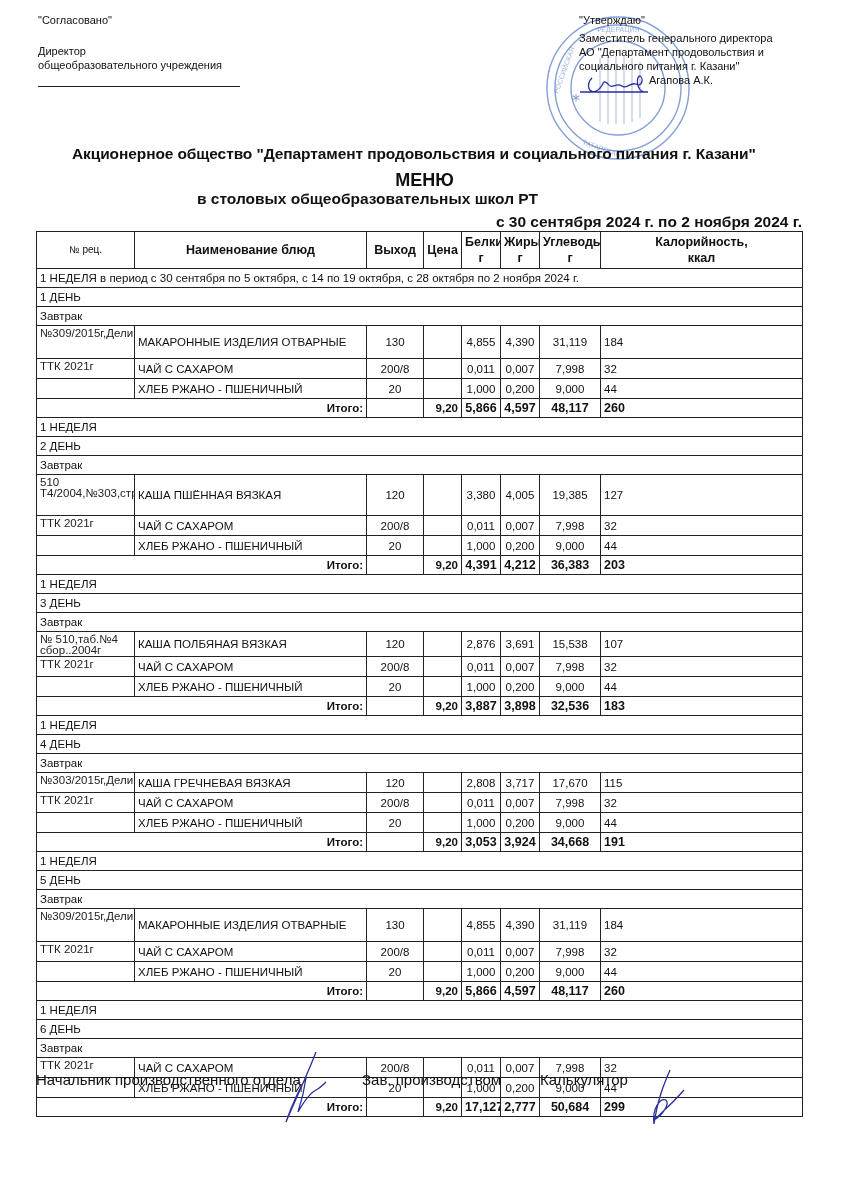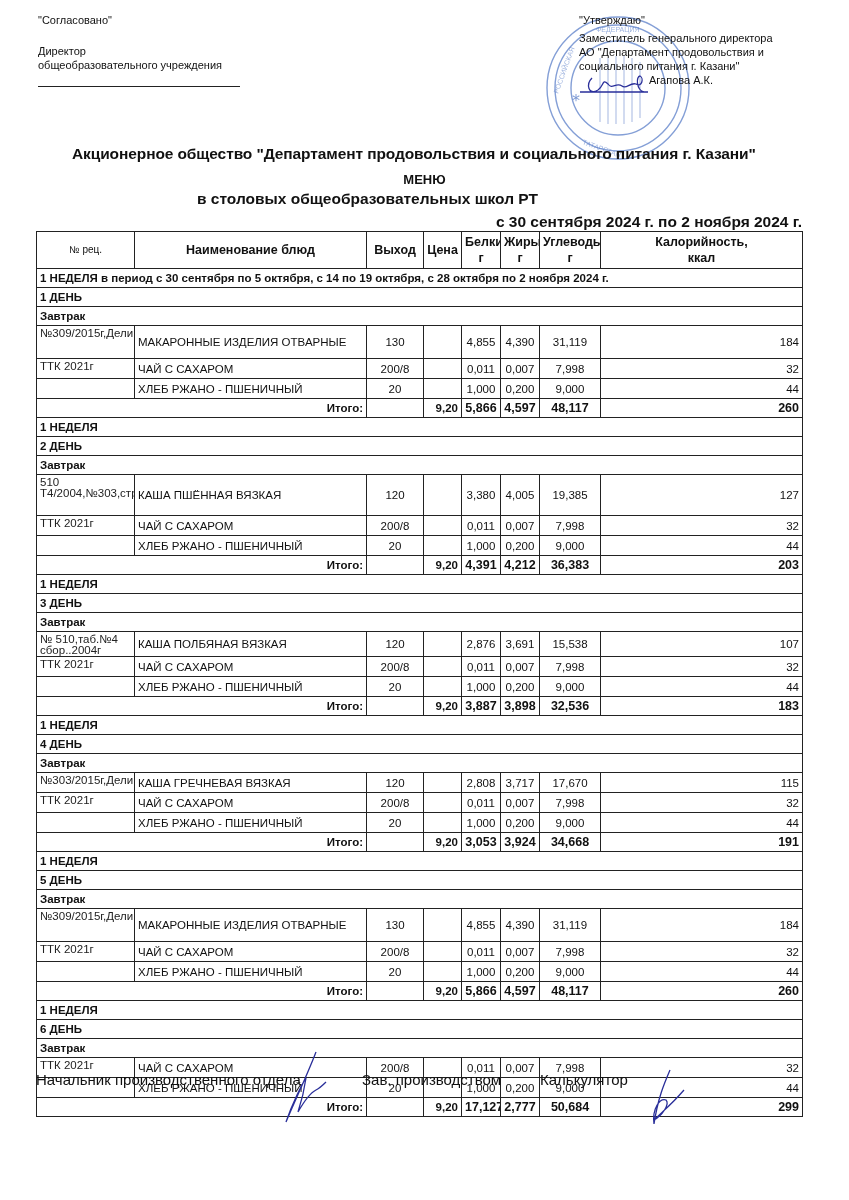--- a/index.html
+++ b/index.html
@@ -7,38 +7,38 @@
          font-family: "Liberation Sans", sans-serif; color: #111; }
   .abs { position: absolute; }
   .small { font-size: 11px; line-height: 14px; }
   .approve-left { left: 38px; top: 13px; }
   .approve-left .line { width: 202px; border-bottom: 1px solid #222; margin-top: 14px; }
   .approve-right { left: 579px; top: 13px; }
   .stamp { left: 544px; top: 14px; width: 148px; height: 148px; }
   .sig { pointer-events: none; }
   .titles { left: 0; width: 849px; top: 145px; text-align: center; font-weight: bold; }
   .titles .t1 { font-size: 15.5px; line-height: 18px; position:absolute; left:72px; top:0; white-space: nowrap; letter-spacing: -0.1px;}
-  .titles .t2 { font-size: 13px; line-height: 18px; position:absolute; left:0; width:849px; top:26px; }
+  .titles .t2 { font-size: 18px; line-height: 18px; position:absolute; left:0; width:849px; top:26px; }
   .titles .t3 { font-size: 15.5px; line-height: 18px; position:absolute; left:0; width:735px; top:45px; }
   .period { right: 47px; top: 213px; font-weight: bold; font-size: 15.5px; }
   table.menu { position: absolute; left: 36px; top: 231px; border-collapse: collapse;
                width: 766px; table-layout: fixed; }
   table.menu td, table.menu th { border: 1px solid #222; padding: 0 3px; font-size: 11.5px;
                overflow: hidden; white-space: nowrap; }
   table.menu th { font-weight: normal; font-size: 12.5px; line-height: 16px; height: 36px; text-align: center; }
   table.menu th.bold { font-weight: bold; }
   table.menu th.rec { font-size: 10px; }
-  .row-full td { font-weight: bold; font-size: 12.5px; height: 18px; padding-left: 2px; }
+  .row-full td { font-weight: normal; font-size: 12.5px; height: 18px; padding-left: 2px; }
   .row-item td { height: 17px; }
   .row-item.tall td { height: 30px; }
   .row-item.tall3 td { height: 38px; }
   td.rec { font-size: 8.5px; line-height: 11px; white-space: normal !important; vertical-align: top; padding-top: 2px !important; color: #222; }
   td.name { font-size: 12px; line-height: 14px; white-space: normal !important; }
   td.num { text-align: center; font-size: 11.5px; }
-  td.kcal { text-align: right; }
+  td.kcal { text-align: left; }
   .row-total td { height: 18px; font-weight: bold; font-size: 12.5px; }
   .row-total td.label { text-align: right; }
   .row-total td.price { text-align: right; }
   .row-total td.num { font-size: 12.5px; margin-top: 31px; }
   .footer { top: 1071px; font-size: 15px; }
 </style>
 </head>
 <body>
 
 <div class="abs approve-left small">

